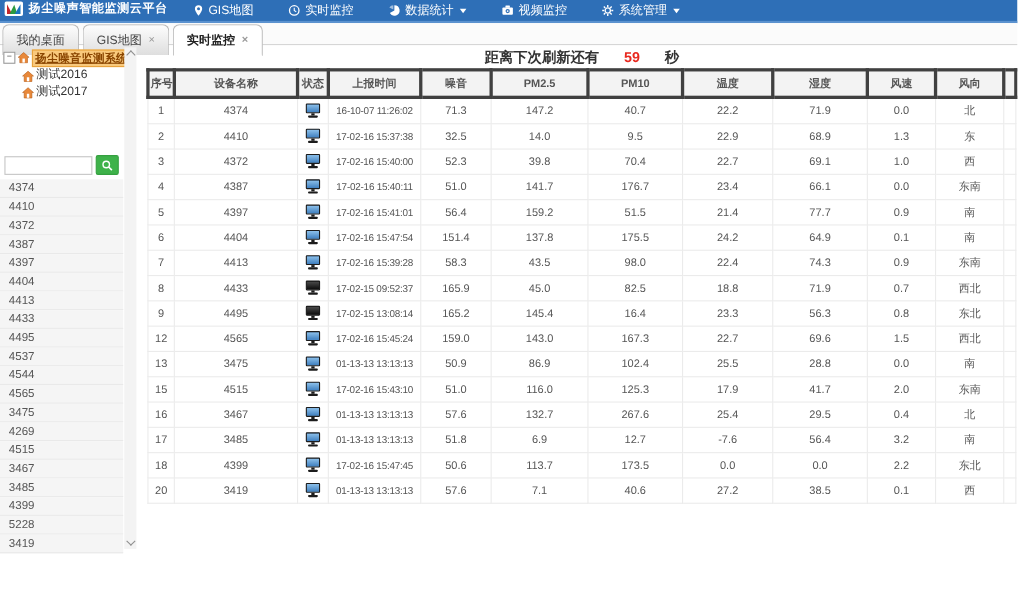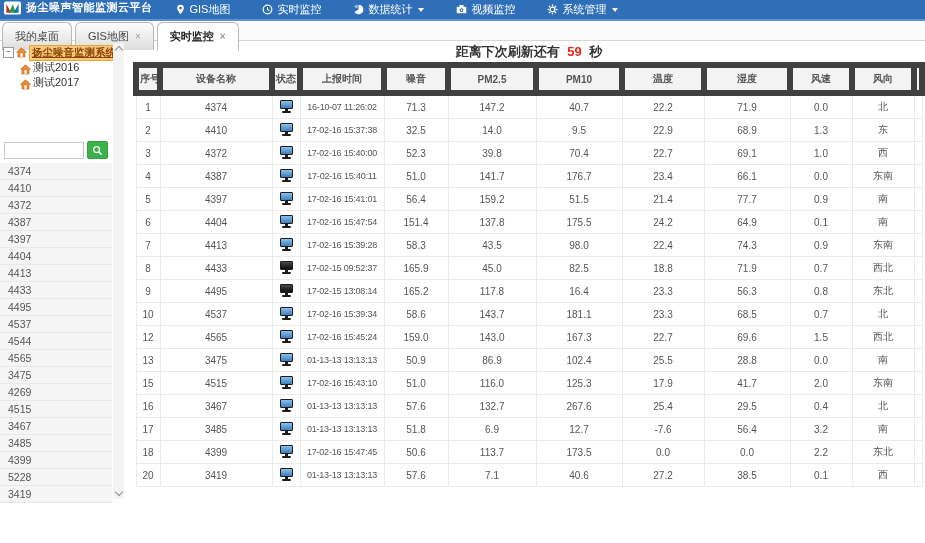--- a/index.html
+++ b/index.html
@@ -46,23 +46,23 @@
                font-size:10.5px;color:#555;padding-left:8px;width:104px;cursor:pointer;}
   .scrollstrip{position:absolute;top:2px;right:1px;height:456px;width:11px;background:#f3f3f3;
                display:flex;flex-direction:column;justify-content:space-between;align-items:center;
                padding:4px 0;box-sizing:border-box;}
   .chev{width:5px;height:5px;border-left:1px solid #8f8f8f;border-top:1px solid #8f8f8f;flex:none;}
   .chev.up{transform:rotate(45deg);}
   .chev.down{transform:rotate(225deg);}
   
   .main{flex:1;padding-left:8px;min-width:0;}
   .refresh-line{height:21px;line-height:21px;text-align:center;font-size:13px;font-weight:bold;color:#333;}
-  .refresh-sec{color:#e8281e;margin:0 4px;}
+  .refresh-sec{color:#e8281e;margin:0 19px;}
   table{border-collapse:collapse;table-layout:fixed;width:100%;}
-  th{height:20px;background:#f3f3f3;border:6px solid #404040;font-size:10px;color:#555;
+  th{height:20px;background:#f3f3f3;border:3px solid #404040;font-size:10px;color:#555;
      font-weight:bold;white-space:nowrap;overflow:hidden;}
   td{height:20px;border:1px solid #ebebeb;font-size:10px;color:#555;text-align:center;
      white-space:nowrap;overflow:hidden;}
   td:nth-child(4){font-size:9px;letter-spacing:-0.2px;}
   
   .monitor{display:inline-block;position:relative;width:15px;height:14px;vertical-align:middle;}
   .monitor i{position:absolute;display:block;}
   .monitor .scr{top:0;left:1px;width:11px;height:7px;border:1px solid #1c1c1c;border-radius:1px;
                 background:linear-gradient(#8cc0ea,#3f7fbf);}
   .monitor.off .scr{background:linear-gradient(#4a4a4a,#0c0c0c);}
@@ -360,40 +360,26 @@
             <td>0.7</td>
             <td>西北</td>
             <td></td>
           </tr>
           <tr>
             <td>9</td>
             <td>4495</td>
             <td><span class="monitor off"><i class="scr"></i><i class="stand"></i><i class="base"></i></span></td>
             <td>17-02-15 13:08:14</td>
             <td>165.2</td>
-            <td>117.8</td>
+            <td>145.4</td>
             <td>16.4</td>
             <td>23.3</td>
             <td>56.3</td>
             <td>0.8</td>
             <td>东北</td>
-            <td></td>
-          </tr>
-          <tr>
-            <td>10</td>
-            <td>4537</td>
-            <td><span class="monitor on"><i class="scr"></i><i class="stand"></i><i class="base"></i></span></td>
-            <td>17-02-16 15:39:34</td>
-            <td>58.6</td>
-            <td>143.7</td>
-            <td>181.1</td>
-            <td>23.3</td>
-            <td>68.5</td>
-            <td>0.7</td>
-            <td>北</td>
             <td></td>
           </tr>
           <tr>
             <td>12</td>
             <td>4565</td>
             <td><span class="monitor on"><i class="scr"></i><i class="stand"></i><i class="base"></i></span></td>
             <td>17-02-16 15:45:24</td>
             <td>159.0</td>
             <td>143.0</td>
             <td>167.3</td>

